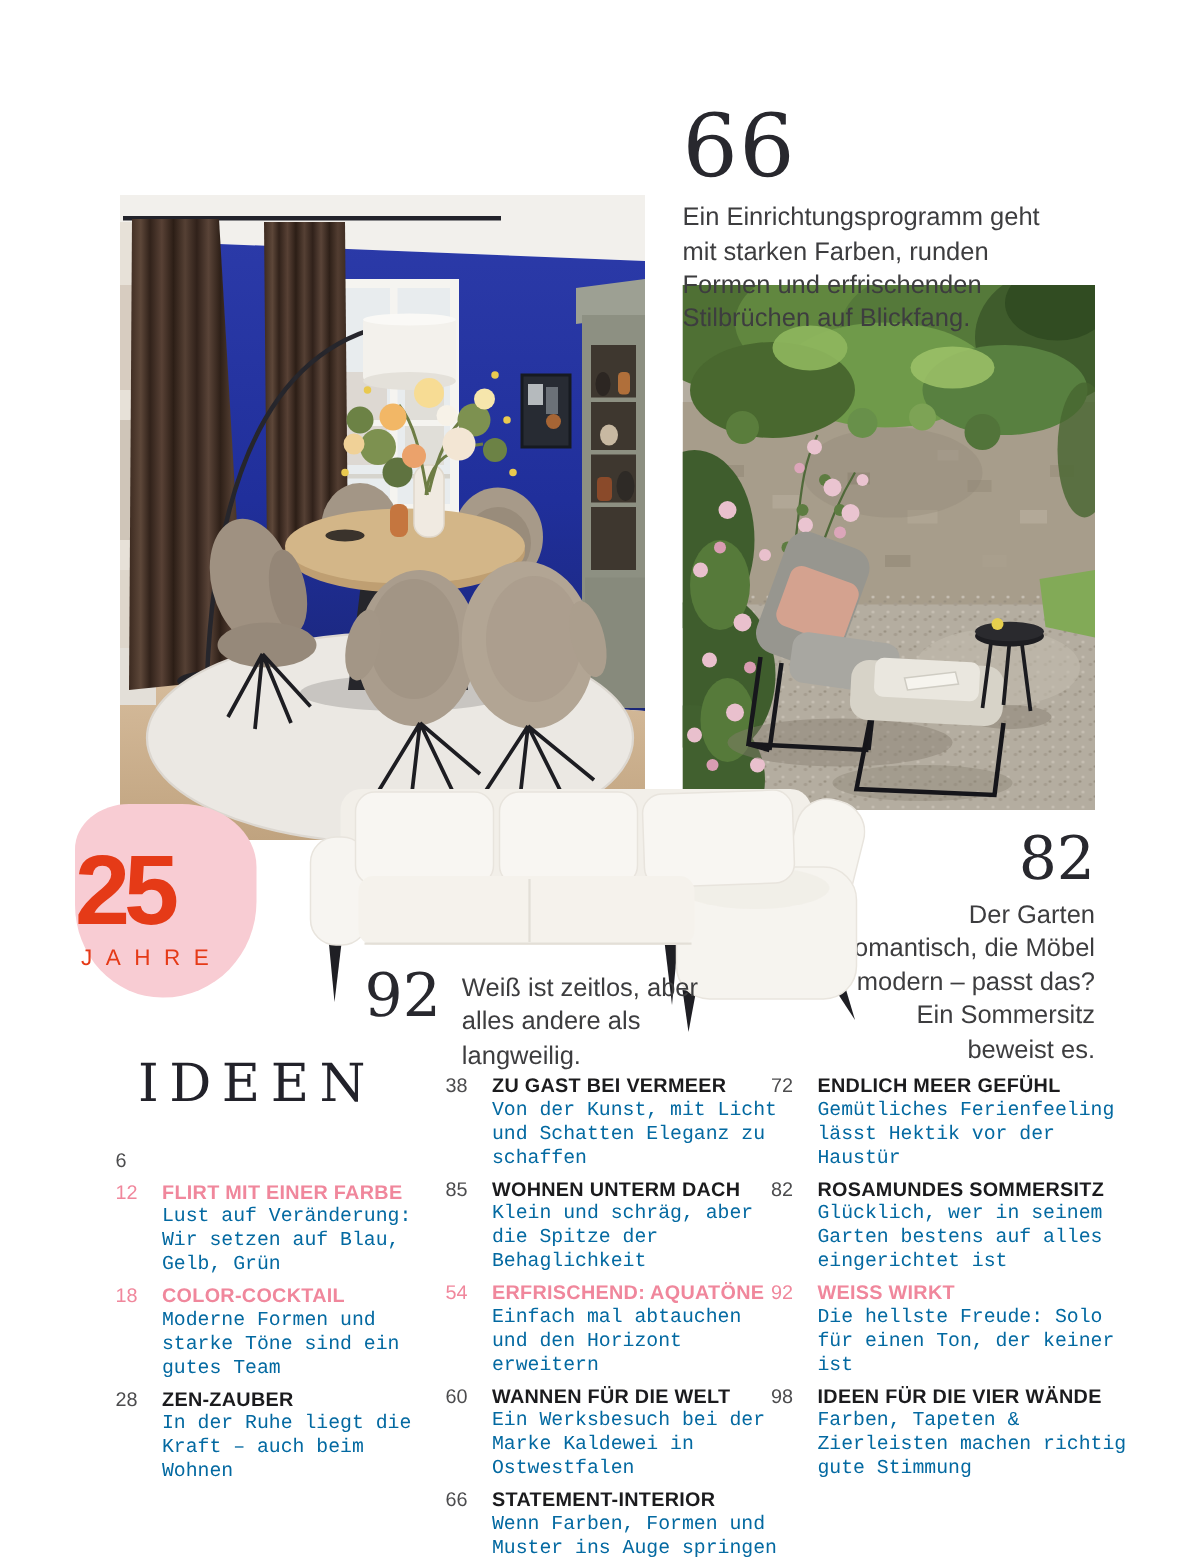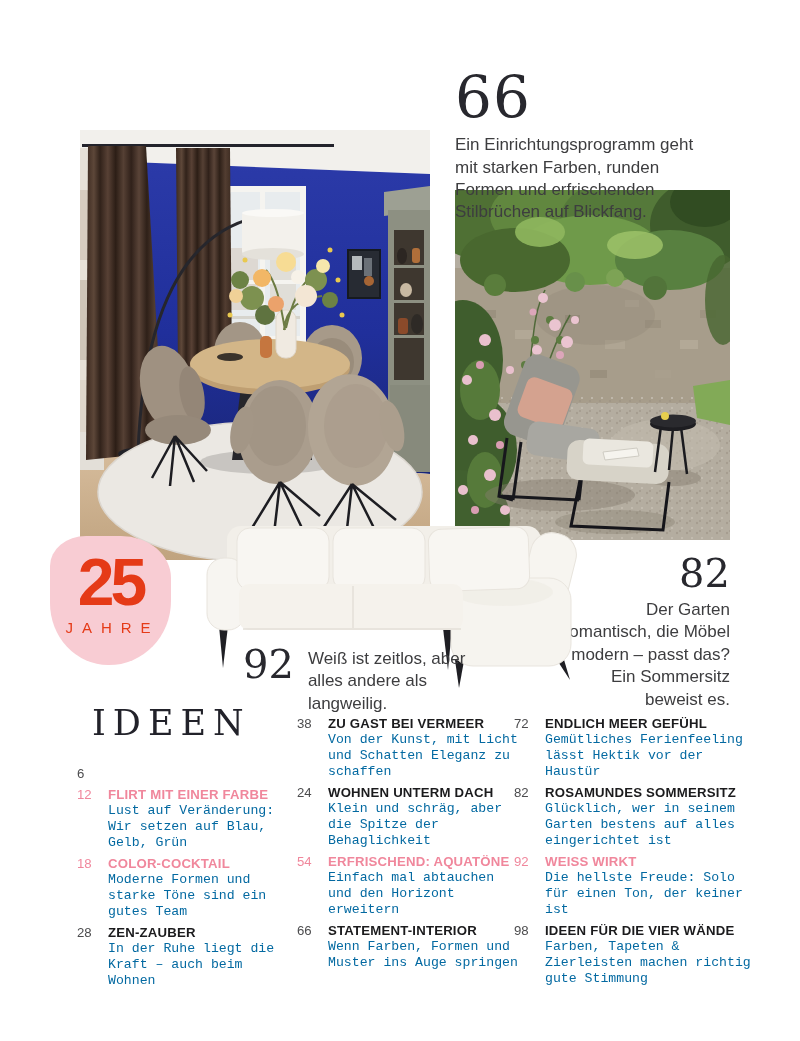--- a/index.html
+++ b/index.html
@@ -31,22 +31,22 @@
   #feature-82 .caption { margin-top:7px; }
 
   #feature-92 { position:absolute; left:243px; top:645px; display:flex; gap:14px; z-index:4; }
   #feature-92 .big-num { font-size:40px; }
   #feature-92 .caption { width:178px; margin-top:3px; }
 
   #badge {
     position:absolute; left:50px; top:536px; width:121px; height:129px; z-index:2;
     background:var(--accent-pink-bg,#f8ccd3);
     border-radius:36px 50px 62px 58px / 30px 42px 64px 62px;
-    display:flex; flex-direction:column; align-items:center; justify-content:flex-start;
-    padding-top:16px;
+    display:flex; flex-direction:column; justify-content:flex-start;
+    padding-top:27px;
   }
   #badge .badge-num {
     color:var(--accent-red,#e53a17); font-weight:bold; font-size:66px; line-height:0.92;
     letter-spacing:-4px; font-family:"Liberation Sans", sans-serif;
   }
   #badge .badge-label {
     color:var(--accent-red,#e53a17); font-weight:normal; font-size:15px;
     letter-spacing:9px; margin-top:6px; text-indent:4px;
   }
 
@@ -392,34 +392,41 @@
 
 <div class="toc-col" id="toc-col-2">
   <div class="toc-entry">
     <div class="toc-num">38</div>
     <div class="toc-body">
         <div class="toc-title">ZU GAST BEI VERMEER</div>
     <div class="toc-desc">Von der Kunst, mit Licht und Schatten Eleganz zu schaffen</div>
       </div>
   </div>
   <div class="toc-entry">
-    <div class="toc-num">24</div>
+    <div class="toc-num">85</div>
     <div class="toc-body">
         <div class="toc-title">WOHNEN UNTERM DACH</div>
     <div class="toc-desc">Klein und schräg, aber die Spitze der Behaglichkeit</div>
       </div>
   </div>
   <div class="toc-entry highlight">
     <div class="toc-num">54</div>
     <div class="toc-body">
         <div class="toc-title">ERFRISCHEND: AQUATÖNE</div>
     <div class="toc-desc">Einfach mal abtauchen und den Horizont erweitern</div>
       </div>
   </div>
   <div class="toc-entry">
+    <div class="toc-num">60</div>
+    <div class="toc-body">
+        <div class="toc-title">WANNEN FÜR DIE WELT</div>
+    <div class="toc-desc">Ein Werksbesuch bei der Marke Kaldewei in Ostwestfalen</div>
+      </div>
+  </div>
+  <div class="toc-entry">
     <div class="toc-num">66</div>
     <div class="toc-body">
         <div class="toc-title">STATEMENT-INTERIOR</div>
     <div class="toc-desc">Wenn Farben, Formen und Muster ins Auge springen</div>
       </div>
   </div>
 </div>
 
 <div class="toc-col" id="toc-col-3">
   <div class="toc-entry">

